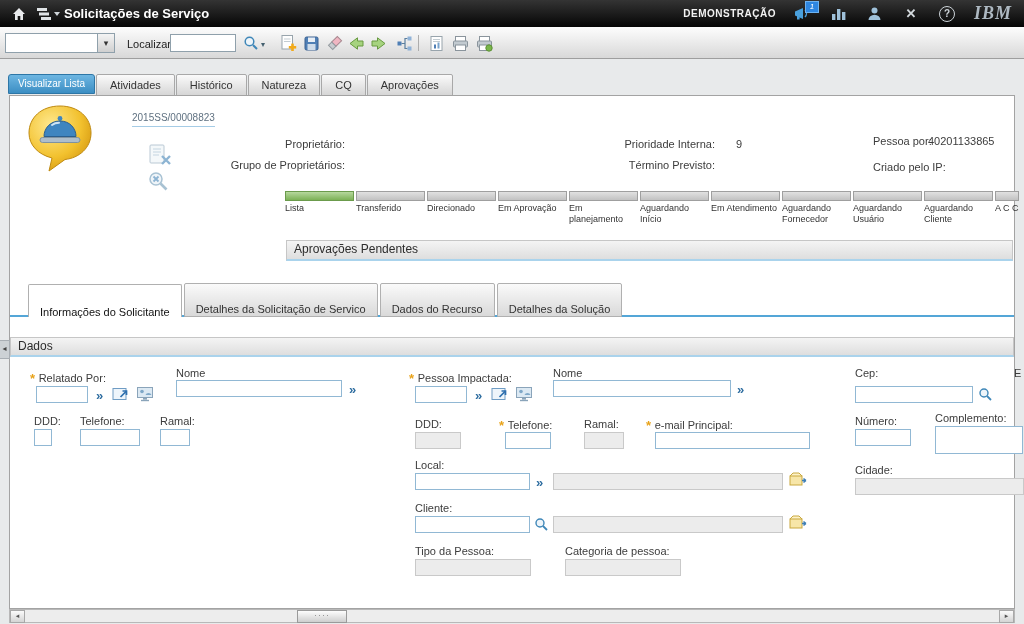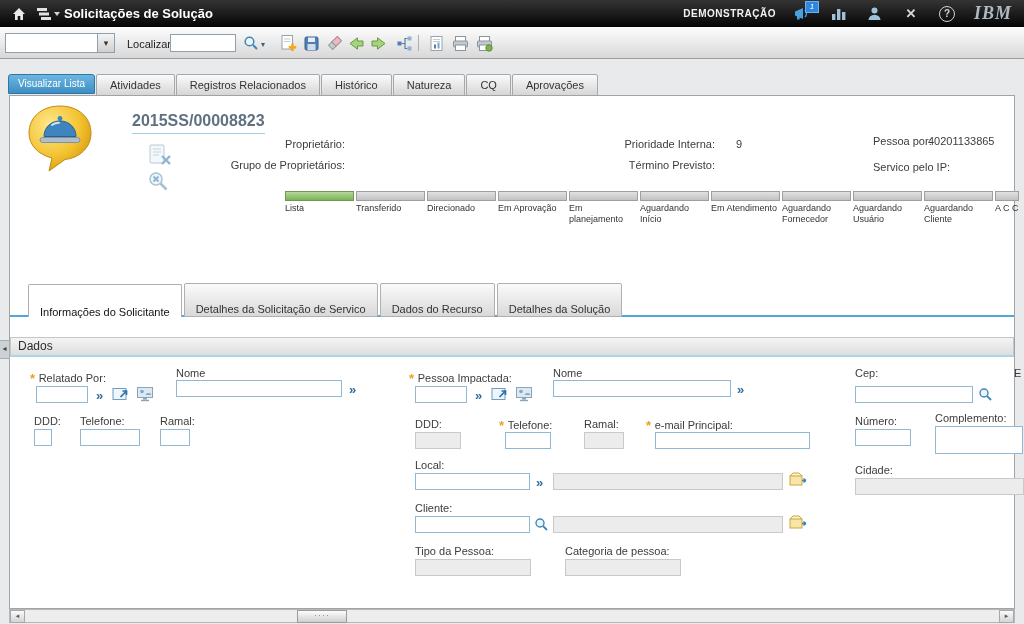--- a/index.html
+++ b/index.html
@@ -29,21 +29,21 @@
 
   
   .list-tab{position:absolute;left:8px;top:74px;height:18px;line-height:17px;padding:0 9px;font-size:10px;color:#fff;background:linear-gradient(#6db6e2,#3c8ec3);border:1px solid #2d76a6;border-radius:3px 3px 0 0;cursor:pointer;white-space:nowrap;}
   .tabs-row{position:absolute;left:96px;top:71px;height:25px;display:flex;align-items:flex-end;gap:1px;}
   .mtab{height:22px;line-height:21px;box-sizing:border-box;padding:0 13px;font-size:11px;color:#333;background:linear-gradient(#fafafa,#d6d6d6);border:1px solid #a8a8a8;border-radius:2px 2px 0 0;cursor:pointer;white-space:nowrap;}
   .mtab.active{height:25px;line-height:24px;background:#fff;border-bottom:1px solid #fff;color:#111;z-index:3;position:relative;}
 
   
   .panel{position:absolute;left:9px;top:95px;width:1006px;height:514px;background:#fff;border:1px solid #a3a3a3;box-sizing:border-box;}
 
-  .recid{position:absolute;left:132px;top:112px;font-size:16px;font-weight:bold;color:#5f7181;padding-bottom:3px;border-bottom:1px solid #a5cce6;}
+  .recid{position:absolute;left:132px;top:112px;font-size:10px;font-weight:normal;color:#5f7181;padding-bottom:3px;border-bottom:1px solid #a5cce6;}
   .lbl{position:absolute;font-size:11px;color:#3c3c3c;white-space:nowrap;}
   .lbl.r{text-align:right;}
   .req::before{content:"* ";color:#e8a31b;font-weight:bold;font-size:13px;vertical-align:-1px;}
 
   
   .status-row{position:absolute;left:285px;top:191px;display:flex;gap:2px;}
   .st{width:69px;flex:0 0 auto;}
   .st.last{width:24px;}
   .st .bar{height:10px;box-sizing:border-box;border:1px solid #9f9f9f;background:linear-gradient(#e1e1e1,#c2c2c2);}
   .st.on .bar{background:linear-gradient(#b6d89d,#7cb156);border-color:#6b9b4c;}
@@ -86,21 +86,21 @@
         </svg>
     </span>
     <span class="tb-ic" style="left:36px;width:26px">
       <svg width="24" height="16" viewBox="0 0 24 16">
           <rect x="0" y="2" width="10" height="3" fill="#dfe3e6"></rect>
           <rect x="2" y="6.5" width="10" height="3" fill="#dfe3e6"></rect>
           <rect x="4" y="11" width="10" height="3" fill="#dfe3e6"></rect>
           <path d="M17 6 l3 4 3-4 Z" fill="#cfd5d9"></path>
         </svg>
     </span>
-    <span class="app-title">Solicitações de Solução</span>
+    <span class="app-title">Solicitações de Serviço</span>
 
     <div class="top-right">
       <span class="env">DEMONSTRAÇÃO</span>
       <span class="tr-ic">
         <svg width="17" height="15" viewBox="0 0 17 15">
             <path d="M1 5.5 L9 2 V13 L1 9.5 Z" fill="#4aa0dc"></path>
             <rect x="3" y="9" width="2.6" height="4.5" fill="#4aa0dc"></rect>
             <path d="M11 4 a5 5 0 0 1 0 7" stroke="#4aa0dc" stroke-width="1.4" fill="none"></path>
           </svg>
         <i class="badge">1</i>
@@ -205,21 +205,20 @@
           <rect x="1.5" y="6" width="14" height="6" rx="1" fill="#c2cad0" stroke="#8a949c"></rect>
           <rect x="3.5" y="10" width="10" height="5.5" fill="#fff" stroke="#8a949c"></rect>
           <circle cx="13" cy="13" r="3.2" fill="#79b64a" stroke="#5c8f36"></circle>
         </svg>
     </span>
   </div>
 
   <span class="list-tab">Visualizar Lista</span>
   <div class="tabs-row">
     <span class="mtab">Atividades</span>
-    <span class="mtab">Registros Relacionados</span>
     <span class="mtab">Histórico</span>
     <span class="mtab">Natureza</span>
     <span class="mtab">CQ</span>
     <span class="mtab">Aprovações</span>
   </div>
 
   <div class="panel"></div>
 
   <span class="fic" style="left:24px;top:103px">
     <svg width="72" height="74" viewBox="0 0 72 74">
@@ -256,21 +255,21 @@
       </svg>
   </span>
 
   <span class="lbl r" style="left:205px;top:138px;width:140px">Proprietário:</span>
   <span class="lbl r" style="left:205px;top:159px;width:140px">Grupo de Proprietários:</span>
   <span class="lbl r" style="left:560px;top:138px;width:155px">Prioridade Interna:</span>
   <span class="lbl" style="left:736px;top:138px">9</span>
   <span class="lbl r" style="left:560px;top:159px;width:155px">Término Previsto:</span>
   <span class="lbl" style="left:873px;top:135px">Pessoa por:</span>
   <span class="lbl" style="left:928px;top:135px">40201133865</span>
-  <span class="lbl" style="left:873px;top:161px">Servico pelo IP:</span>
+  <span class="lbl" style="left:873px;top:161px">Criado pelo IP:</span>
 
   <div class="status-row">
     <div class="st on">
         <div class="bar"></div>
         <div class="t">Lista</div>
       </div>
     <div class="st">
         <div class="bar"></div>
         <div class="t">Transferido</div>
       </div>
@@ -305,20 +304,21 @@
     <div class="st">
         <div class="bar"></div>
         <div class="t">Aguardando Cliente</div>
       </div>
     <div class="st last">
         <div class="bar"></div>
         <div class="t">A C C</div>
       </div>
   </div>
 
+  <div class="sech" style="left:286px;top:240px;width:727px;height:21px"><span>Aprovações Pendentes</span></div>
 
   <div class="blueline"></div>
   <div class="subtabs-row">
     <span class="stab active">Informações do Solicitante</span>
     <span class="stab">Detalhes da Solicitação de Servico</span>
     <span class="stab">Dados do Recurso</span>
     <span class="stab">Detalhes da Solução</span>
   </div>
 
   <span class="collapse"></span>

